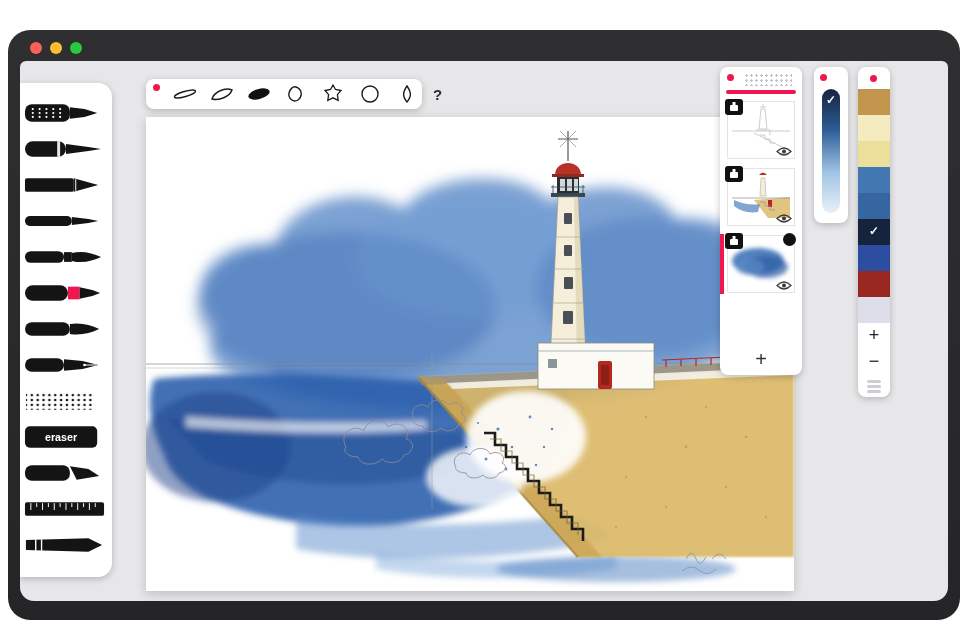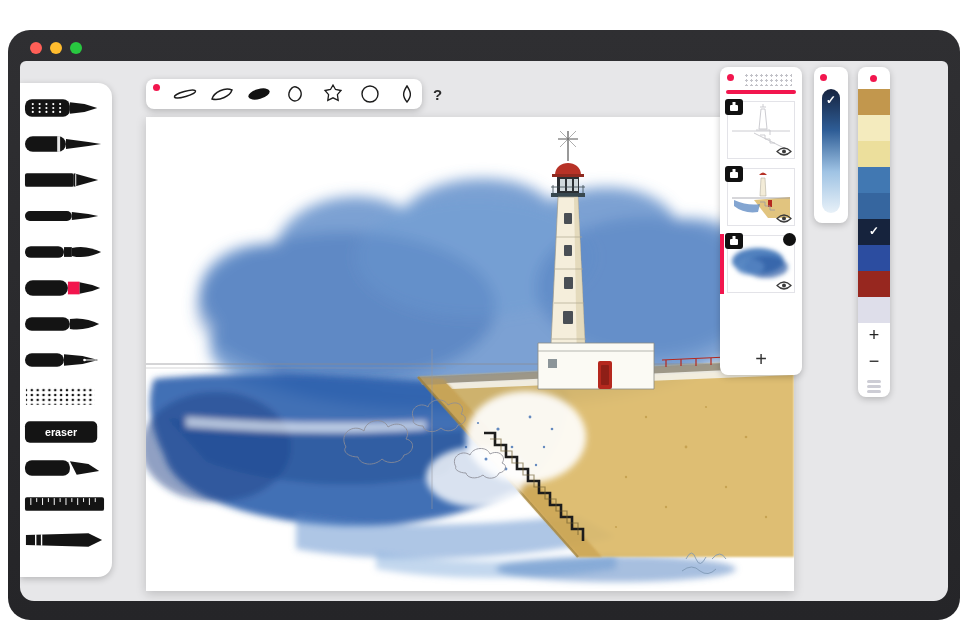--- a/index.html
+++ b/index.html
@@ -19,21 +19,21 @@
     background:#e7e7e9;border-radius:6px 6px 14px 14px;overflow:hidden;
   }
   .panel{background:#fff;box-shadow:0 2px 7px rgba(0,0,0,.22);}
   .red-dot{width:8px;height:8px;border-radius:50%;background:var(--accent);display:inline-block;}
 
   
   .tools-panel{
     position:absolute;left:0;top:22px;width:92px;height:494px;
     border-radius:0 14px 14px 0;padding-top:12px;box-sizing:border-box;
   }
-  .tool{height:36px;display:flex;align-items:flex-start;padding-left:4px;cursor:pointer;}
+  .tool{height:36px;display:flex;align-items:center;padding-left:4px;cursor:pointer;}
   .tool svg{display:block;}
 
   
   .shape-toolbar{
     position:absolute;left:126px;top:18px;width:276px;height:30px;border-radius:8px;
     display:flex;align-items:center;gap:11px;padding-left:26px;box-sizing:border-box;
   }
   .shape-toolbar .red-dot{position:absolute;left:7px;top:5px;width:7px;height:7px;}
   .shape-btn{display:flex;align-items:center;justify-content:center;width:26px;height:24px;cursor:pointer;}
   .help-glyph{font-size:15px;color:#2b2b2b;font-weight:bold;margin-left:2px;}

